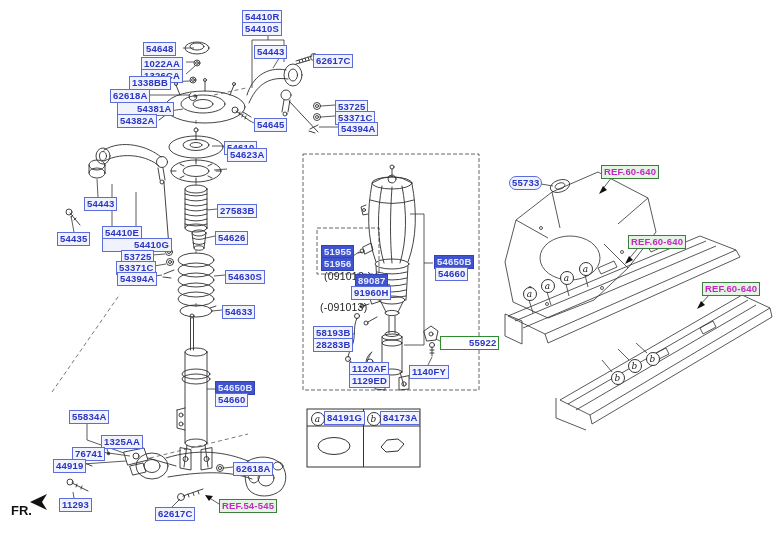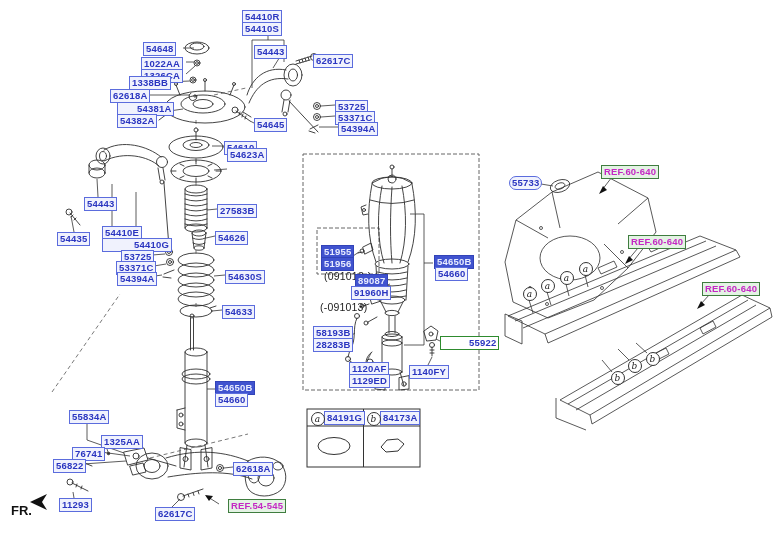--- a/index.html
+++ b/index.html
@@ -326,25 +326,25 @@
       <div class="lbl p" style="left: 117px; top: 272px;">54394A</div>
       <div class="lbl p" style="left: 217px; top: 204px;">27583B</div>
       <div class="lbl p" style="left: 215px; top: 231px;">54626</div>
       <div class="lbl p" style="left: 225px; top: 270px;">54630S</div>
       <div class="lbl p" style="left: 222px; top: 305px;">54633</div>
       <div class="lbl sel" style="left: 215px; top: 381px;">54650B</div>
       <div class="lbl p" style="left: 215px; top: 393px;">54660</div>
       <div class="lbl p" style="left: 69px; top: 410px;">55834A</div>
       <div class="lbl p" style="left: 89px; top: 435px; margin-left: 12px;">1325AA</div>
       <div class="lbl p" style="left: 72px; top: 447px;">76741</div>
-      <div class="lbl p" style="left: 53px; top: 459px;">56822</div>
+      <div class="lbl p" style="left: 53px; top: 459px;">44919</div>
       <div class="lbl p" style="left: 59px; top: 498px;">11293</div>
       <div class="lbl p" style="left: 233px; top: 462px;">62618A</div>
       <div class="lbl p" style="left: 155px; top: 507px;">62617C</div>
-      <div class="lbl ref" style="left: 228px; top: 499px;">REF.54-545</div>
+      <div class="lbl ref" style="left: 219px; top: 499px;">REF.54-545</div>
       <div class="lbl cap" style="left: 322px; top: 231px; margin-top: 38px;">(091013-)</div>
       <div class="lbl sel" style="left: 321px; top: 245px;">51955</div>
       <div class="lbl sel" style="left: 321px; top: 257px;">51956</div>
       <div class="lbl sel" style="left: 355px; top: 274px;">89087</div>
       <div class="lbl p" style="left: 351px; top: 286px;">91960H</div>
       <div class="lbl cap" style="left: 318px; top: 300px;">(-091013)</div>
       <div class="lbl p" style="left: 313px; top: 326px;">58193B</div>
       <div class="lbl p" style="left: 313px; top: 338px;">28283B</div>
       <div class="lbl grn" style="left: 440px; top: 336px; padding-left: 28px;">55922</div>
       <div class="lbl p" style="left: 349px; top: 362px;">1120AF</div>

